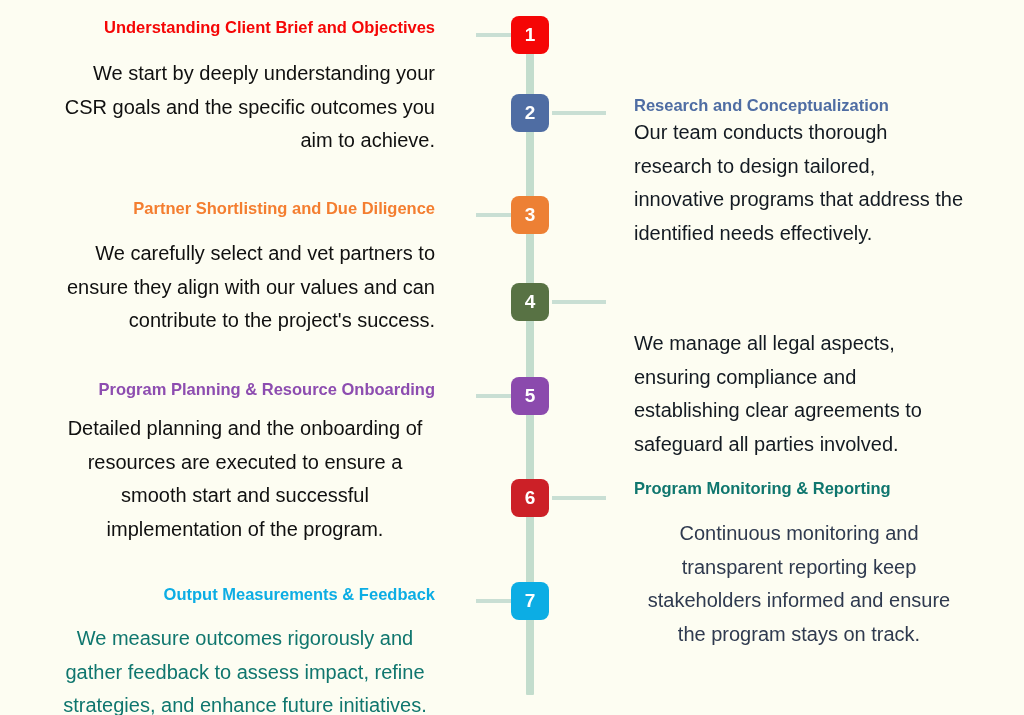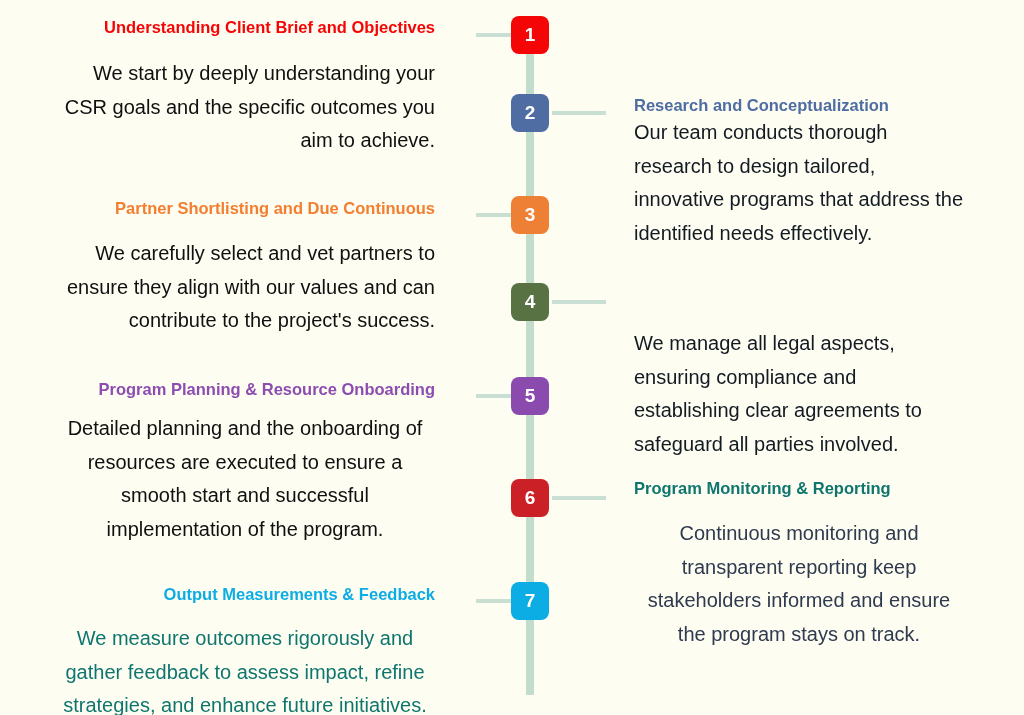--- a/index.html
+++ b/index.html
@@ -117,21 +117,21 @@
       <h3 class="block-title" style="color: rgb(79, 109, 163);">Research and Conceptualization</h3>
     </div>
     <div class="block right" style="top: 116px;">
       <p class="block-body" style="color: rgb(19, 26, 34);">Our team conducts thorough research to design tailored, innovative programs that address the identified needs effectively.</p>
     </div>
     <div class="connector left" style="top: 213px; background: rgb(201, 223, 212);"></div>
     <div class="marker" style="top: 196px; background: rgb(237, 128, 52); color: rgb(255, 255, 255);">
       <span>3</span>
     </div>
     <div class="block left" style="top: 199px;">
-      <h3 class="block-title" style="color: rgb(244, 126, 48);">Partner Shortlisting and Due Continuous</h3>
+      <h3 class="block-title" style="color: rgb(244, 126, 48);">Partner Shortlisting and Due Diligence</h3>
     </div>
     <div class="block left" style="top: 237px;">
       <p class="block-body" style="color: rgb(16, 16, 16);">We carefully select and vet partners to ensure they align with our values and can contribute to the project's success.</p>
     </div>
     <div class="connector right" style="top: 300px; background: rgb(201, 223, 212);"></div>
     <div class="marker" style="top: 283px; background: rgb(88, 114, 68); color: rgb(255, 255, 255);">
       <span>4</span>
     </div>
     <div class="block right" style="top: 327px;">
       <p class="block-body" style="color: rgb(19, 26, 34);">We manage all legal aspects, ensuring compliance and establishing clear agreements to safeguard all parties involved.</p>

